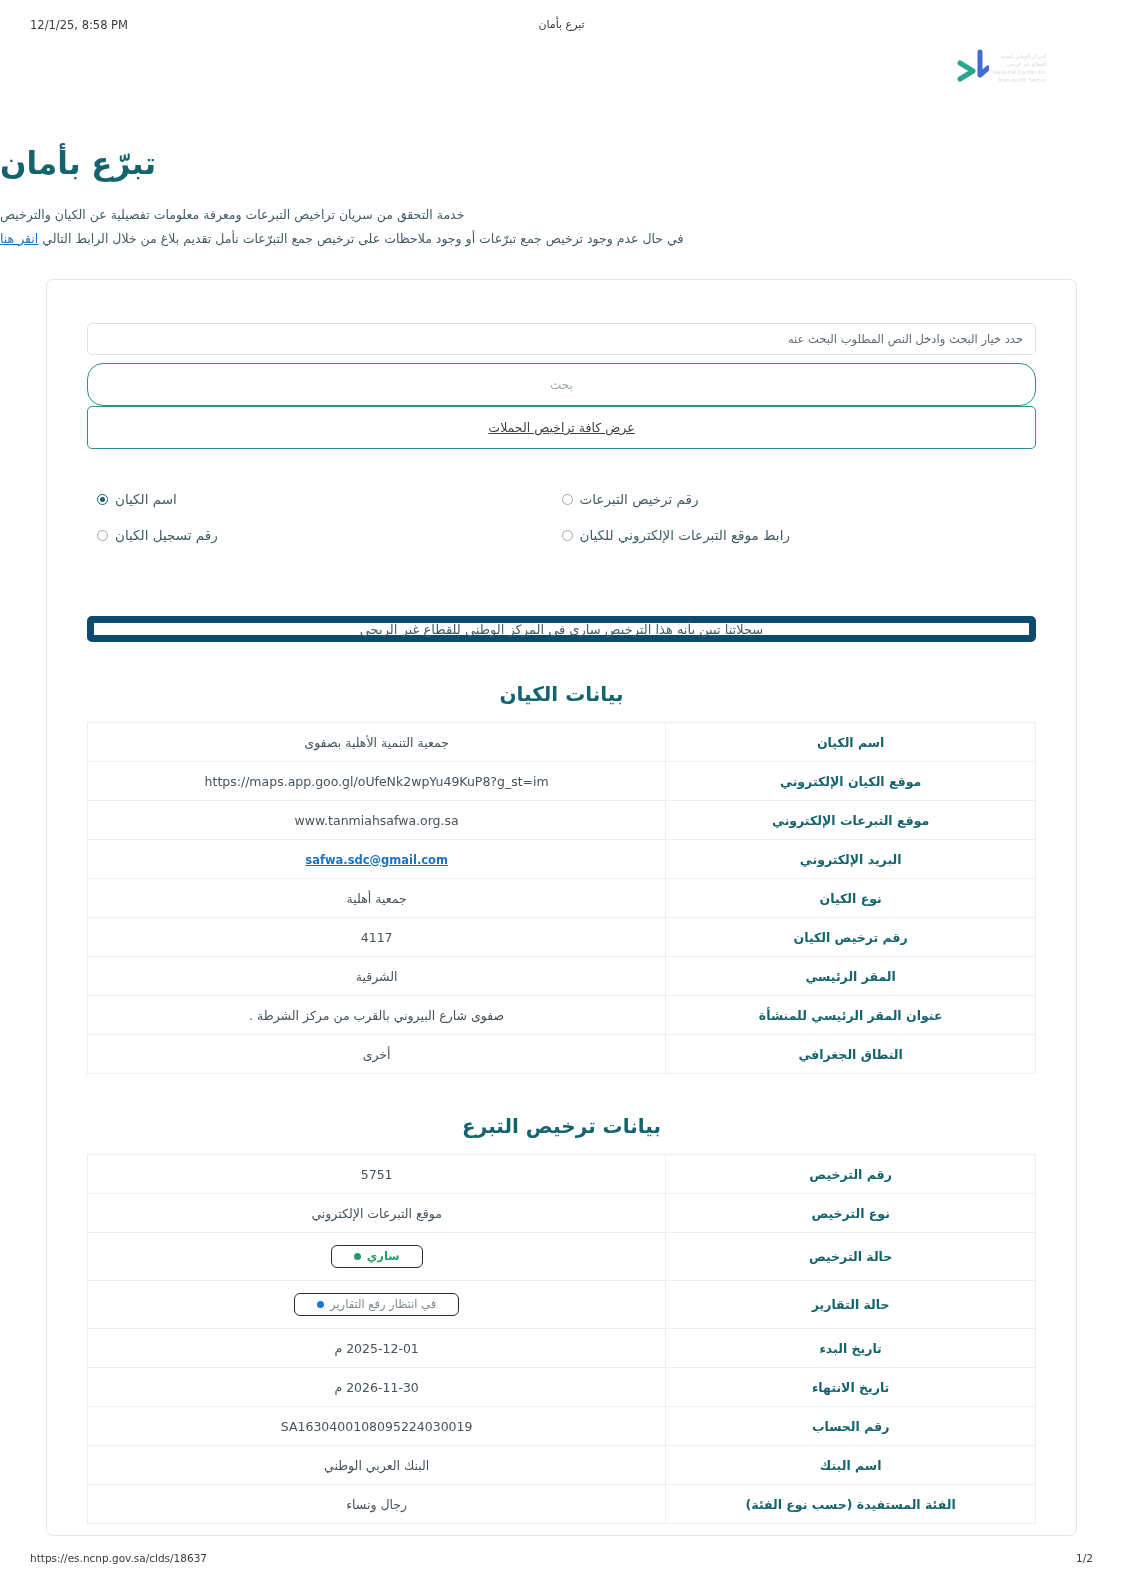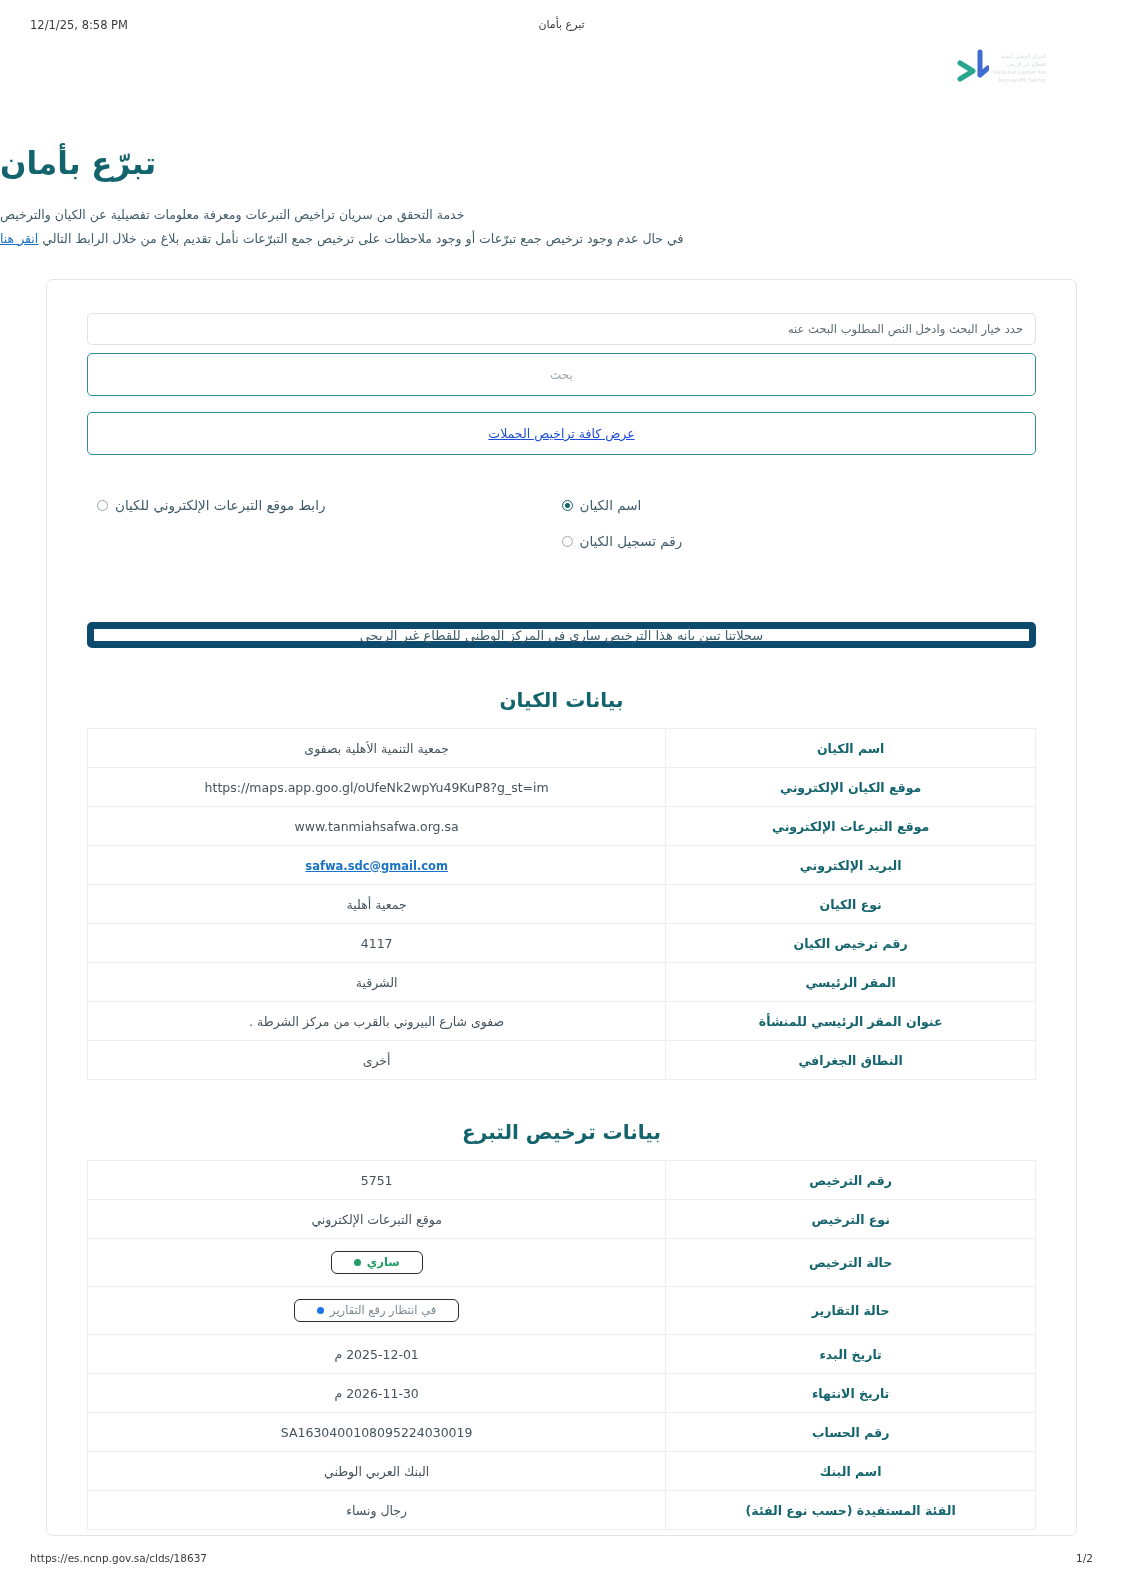--- a/index.html
+++ b/index.html
@@ -142,48 +142,49 @@
     border: 1px solid #dfe3e8;
     border-radius: 5px;
     background: #fff;
     display: flex;
     align-items: center;
     justify-content: flex-start;
     padding: 0 12px;
     font-size: 11.5px;
     color: #5b6b74;
     margin-bottom: 8px;
+    margin-top: 10px;
   }
   .search-input {
+    width: 100%;
+    height: 43px;
+    border: 1px solid #2e8f94;
+    border-radius: 16px;
+    background: #fff;
+    display: flex;
+    align-items: center;
+    justify-content: center;
+    font-size: 12px;
+    color: #9aa7ae;
+    margin-bottom: 0;
+  }
+  .all-campaigns-btn {
     width: 100%;
     height: 43px;
     border: 1px solid #2e8f94;
     border-radius: 5px;
     background: #fff;
     display: flex;
     align-items: center;
     justify-content: center;
-    font-size: 12px;
-    color: #9aa7ae;
-    margin-bottom: 16px;
-  }
-  .all-campaigns-btn {
-    width: 100%;
-    height: 43px;
-    border: 1px solid #2e8f94;
-    border-radius: 5px;
-    background: #fff;
-    display: flex;
-    align-items: center;
-    justify-content: center;
     margin-bottom: 0;
   }
   .all-campaigns-btn span {
     font-size: 12.5px;
-    color: #1d4ed8;
+    color: #404040;
     text-decoration: underline;
   }
 
   
   .radio-grid {
     margin-top: 42px;
     display: grid;
     grid-template-columns: 1fr 1fr;
     row-gap: 20px;
     column-gap: 0;
@@ -344,20 +345,24 @@
 
     <div class="search-input">
       <span>بحث</span>
     </div>
 
     <div class="all-campaigns-btn">
       <span>عرض كافة تراخيص الحملات</span>
     </div>
 
     <div class="radio-grid">
+      <div class="radio-item col-left">
+        <span class="rlabel">رقم ترخيص التبرعات</span>
+        <span class="rad"></span>
+      </div>
       <div class="radio-item col-right">
         <span class="rlabel">اسم الكيان</span>
         <span class="rad checked"></span>
       </div>
 
       <div class="radio-item col-right">
         <span class="rlabel">رابط موقع التبرعات الإلكتروني للكيان</span>
         <span class="rad"></span>
       </div>
       <div class="radio-item col-left">

